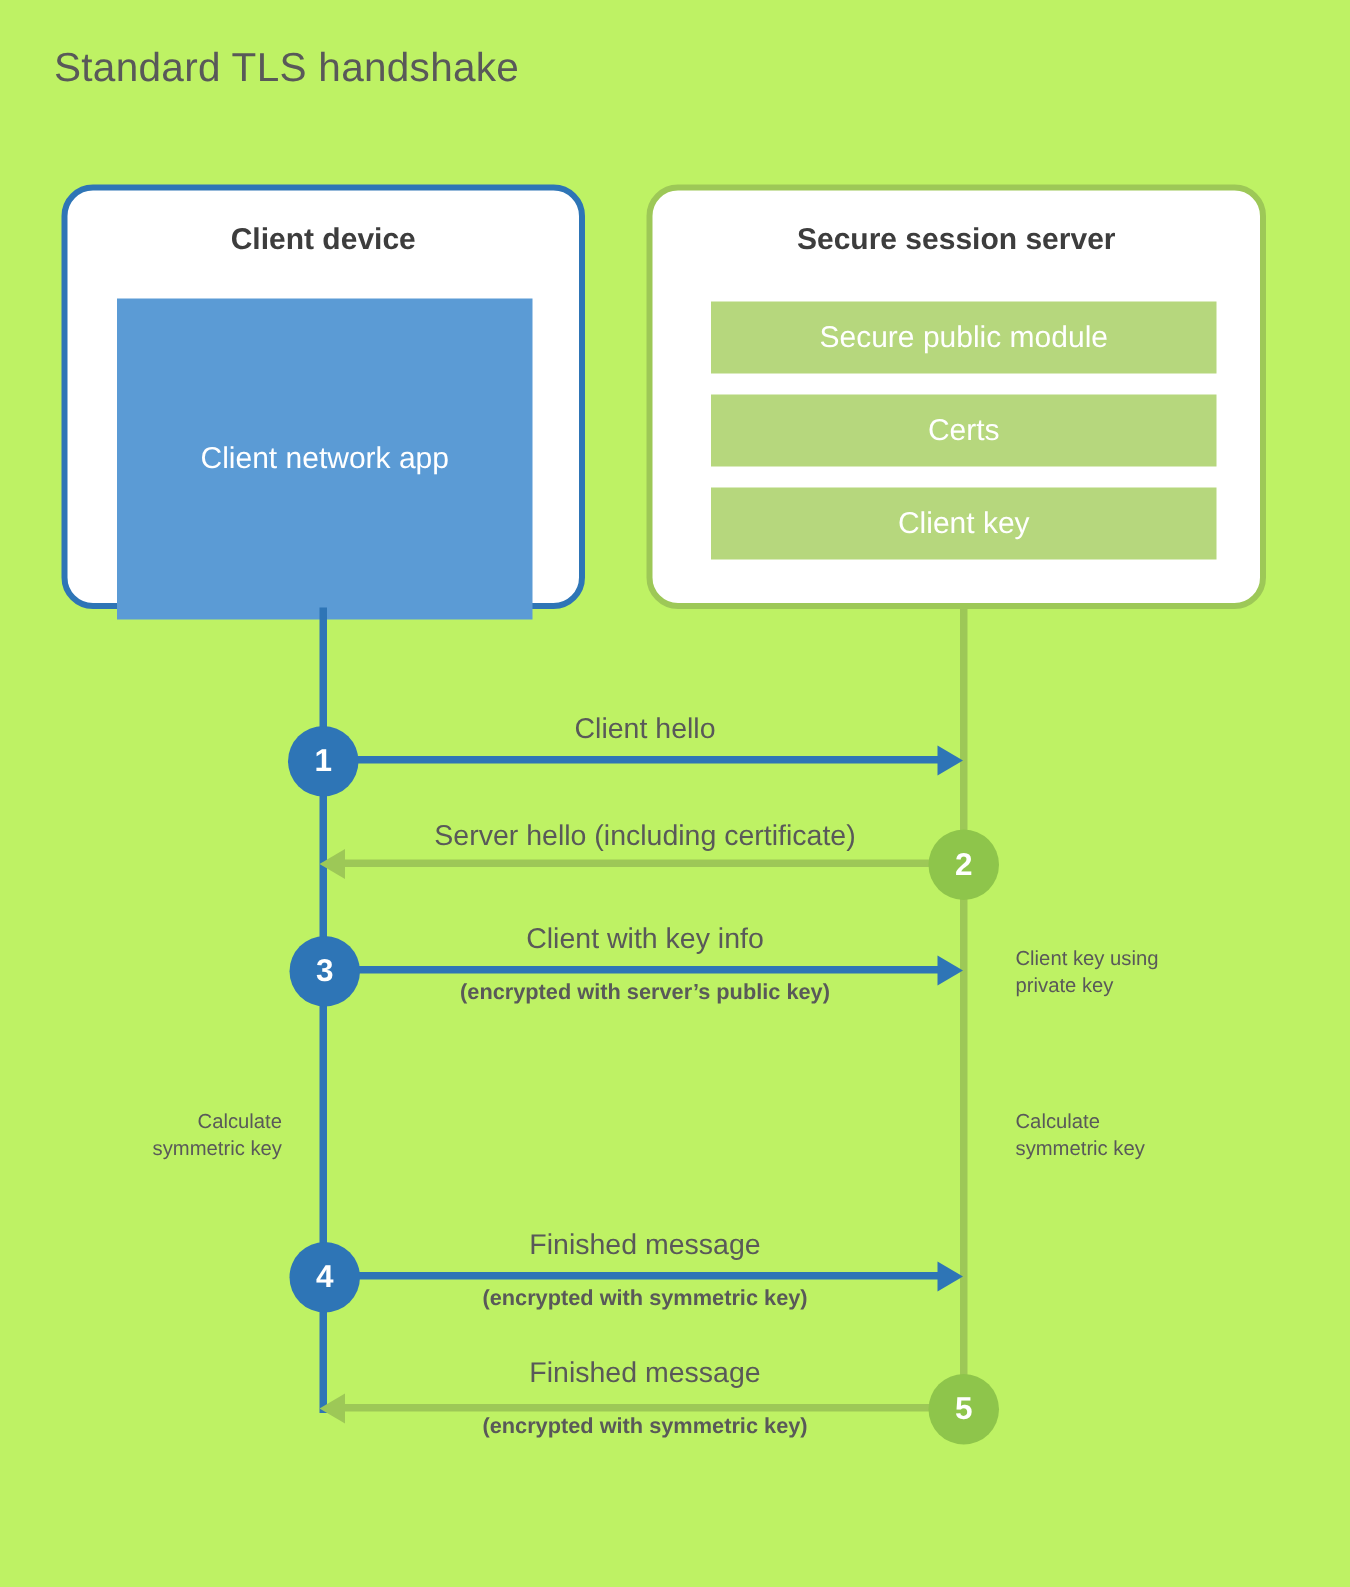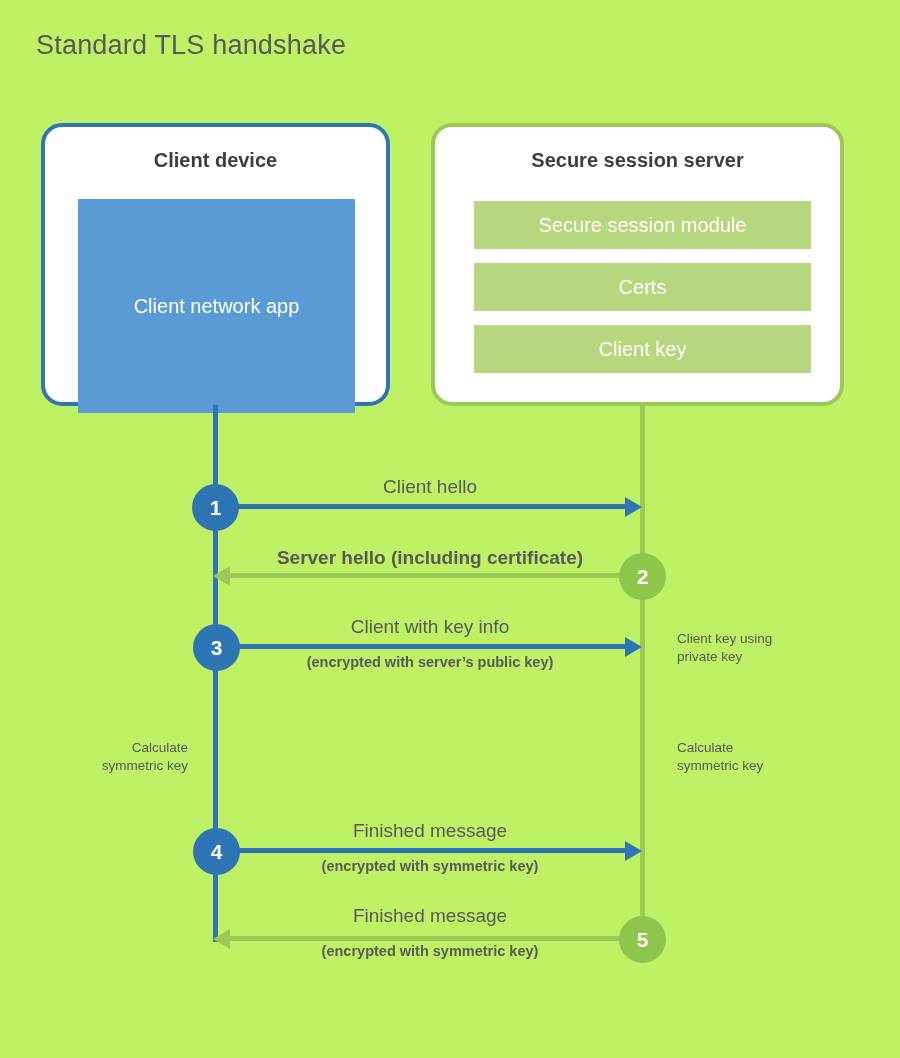--- a/index.html
+++ b/index.html
@@ -122,41 +122,41 @@
 
   <div class="box box-client">
     <div class="box-title">Client device</div>
     <div class="client-app">
       <span>Client network app</span>
     </div>
   </div>
 
   <div class="box box-server">
     <div class="box-title">Secure session server</div>
-    <div class="server-bar bar-1">Secure session module</div>
+    <div class="server-bar bar-1">Secure public module</div>
     <div class="server-bar bar-2">Certs</div>
     <div class="server-bar bar-3">Client key</div>
   </div>
 
   <div class="vline vline-blue"></div>
   <div class="vline vline-green"></div>
 
   <div class="hline hline-blue" style="left:215px; top:504px; width:411px;"></div>
   <div class="arrowhead head-right" style="left:625px; top:497px;"></div>
   <div class="circle circle-blue" style="left:192px; top:484px;">
     <span>1</span>
   </div>
   <div class="step-label" style="top:476px;">Client hello</div>
 
   <div class="hline hline-green" style="left:229px; top:573px; width:413px;"></div>
   <div class="arrowhead head-left" style="left:213px; top:566px;"></div>
   <div class="circle circle-green" style="left:619px; top:553px;">
     <span>2</span>
   </div>
-  <div class="step-label" style="top:547px;font-weight:bold;">Server hello (including certificate)</div>
+  <div class="step-label" style="top:547px;">Server hello (including certificate)</div>
 
   <div class="hline hline-blue" style="left:216px; top:644px; width:410px;"></div>
   <div class="arrowhead head-right" style="left:625px; top:637px;"></div>
   <div class="circle circle-blue" style="left:193px; top:624px;">
     <span>3</span>
   </div>
   <div class="step-label" style="top:616px;">Client with key info</div>
   <div class="step-sub" style="top:654px;">(encrypted with server’s public key)</div>
 
   <div class="hline hline-blue" style="left:217px; top:848px; width:409px;"></div>

